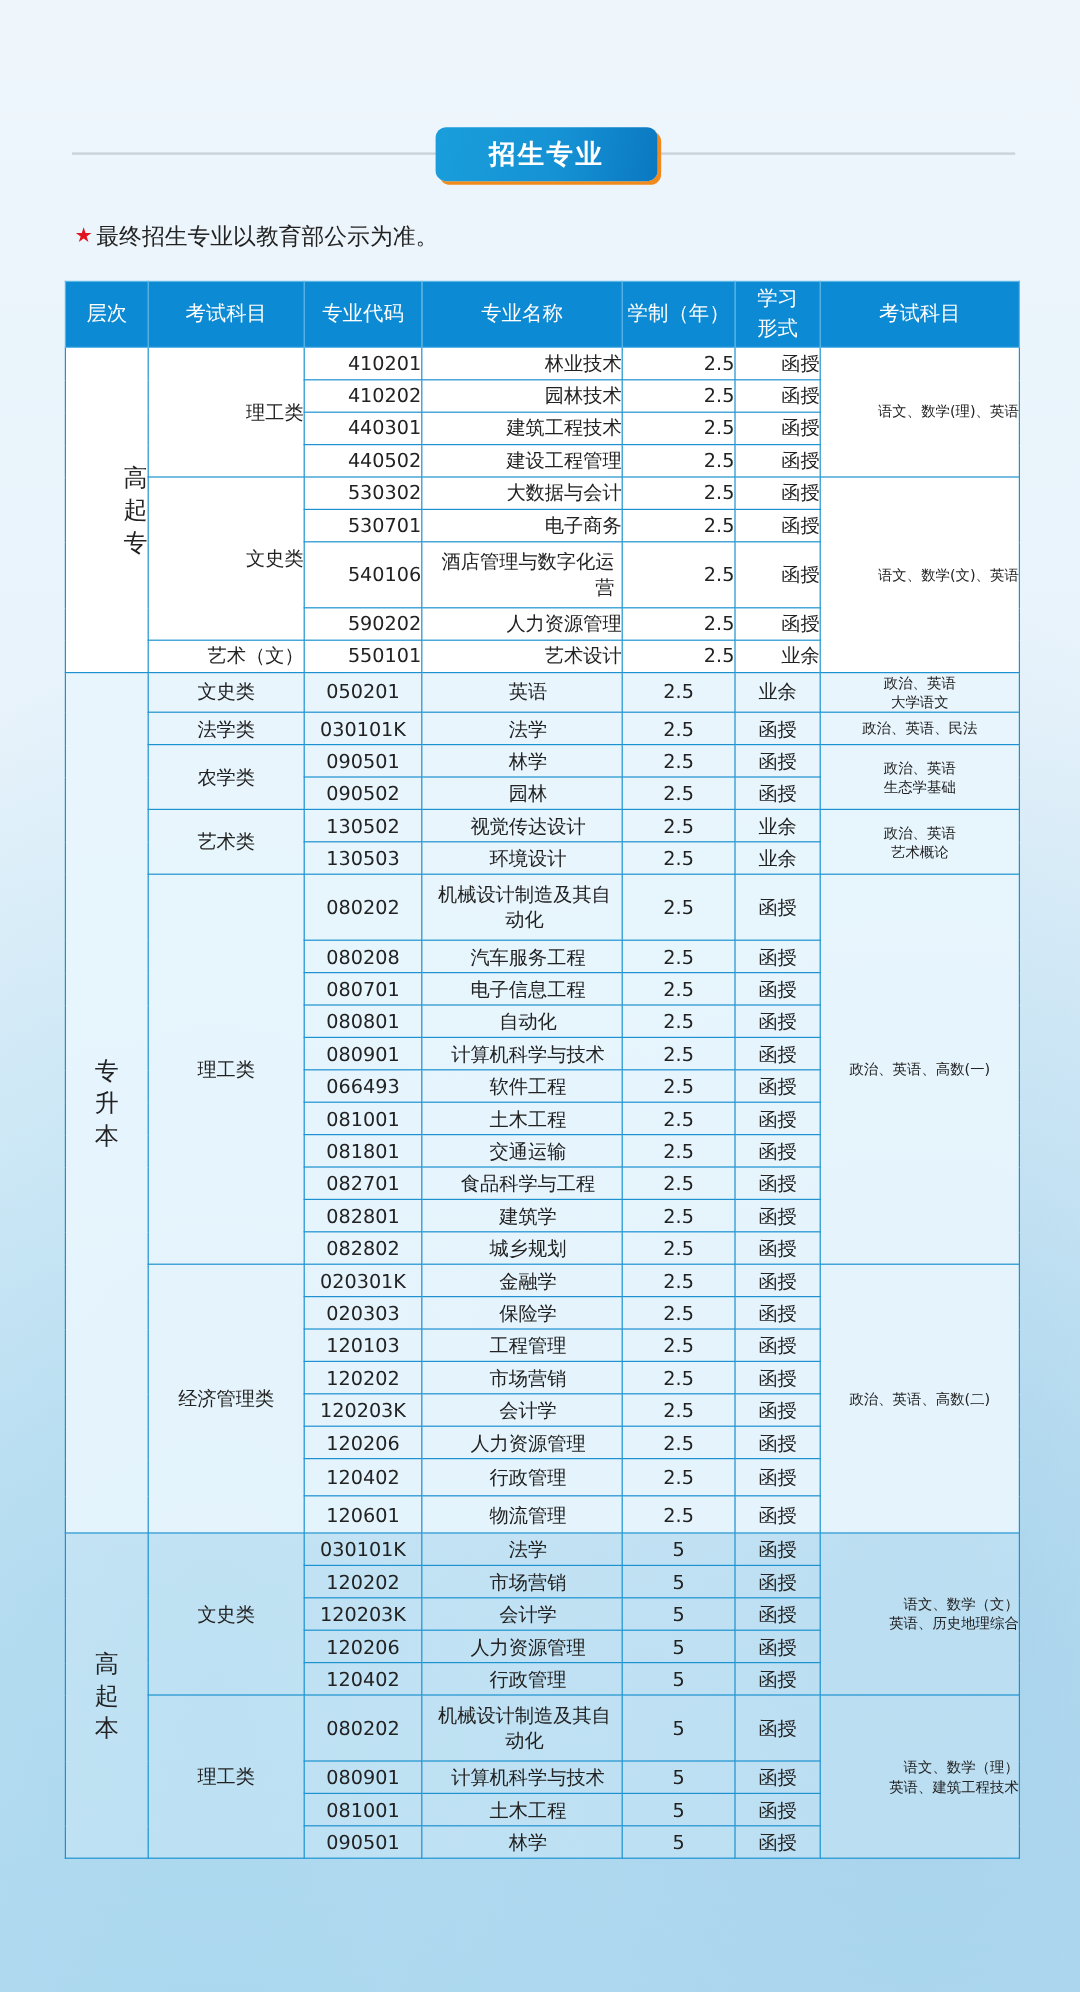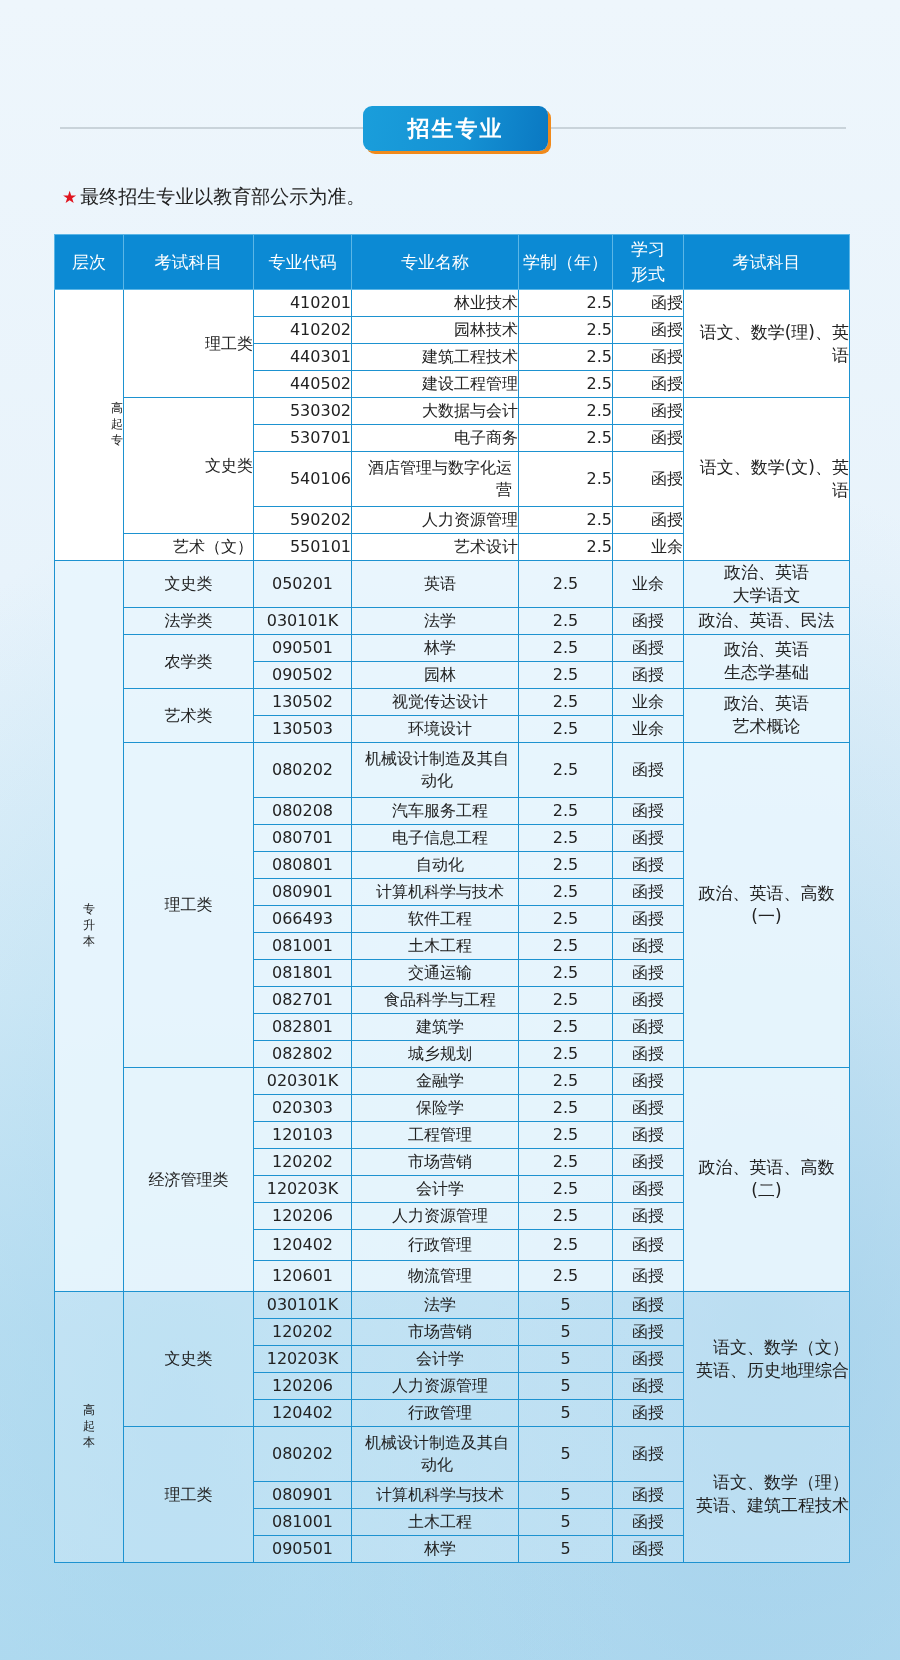--- a/index.html
+++ b/index.html
@@ -39,25 +39,25 @@
   }
   table.majors thead th {
     background:#0c8ad4; color:#fff; font-weight:normal; font-size:17px;
     height:54px; border-color:#5cb6e6;
   }
   table.majors tbody td { height:26px; }
   tr.g1 td { background:rgba(255,255,255,0.97);text-align:right; }
   tr.g2 td { background:rgba(232,245,253,0.92); }
   tr.g3 td { background:rgba(220,240,252,0.35); }
   td.level { letter-spacing:0; }
-  td.level span { display:inline-block; width:1em; line-height:1.35; font-size:12px; }
+  td.level span { display:inline-block; width:1em; line-height:1.35; font-size:20px; }
   td.name { text-align:right; padding-left:10px !important; }
   td.tall { height:54px !important; }
   td.mid { height:30px !important; }
-  td.exam { font-size:17px;margin-left:47px; }
+  td.exam { font-size:12px;margin-left:47px; }
   td.exam.left { text-align:right; padding-left:8px; }
 </style>
 </head>
 <body>
 
 <div class="rule"></div>
 <div class="badge">
   <span>招生专业</span>
 </div>
 

